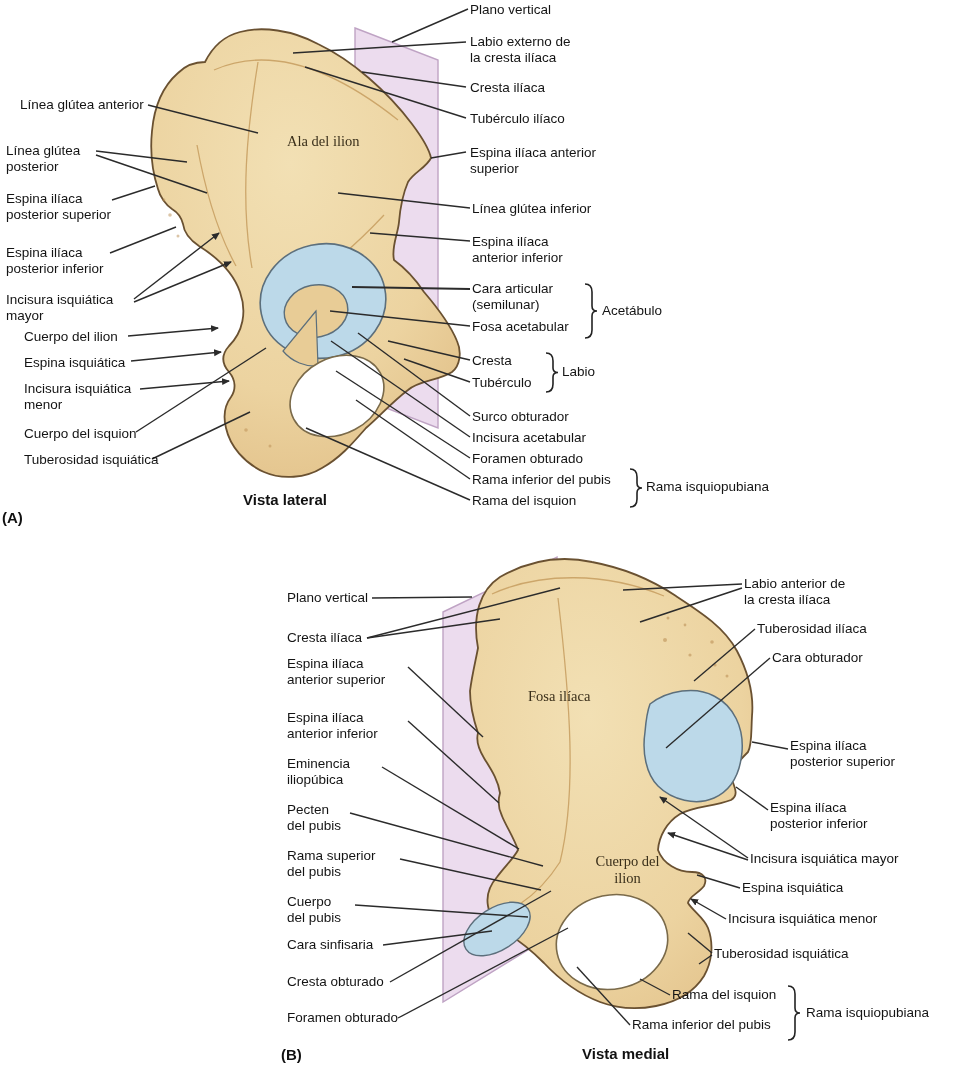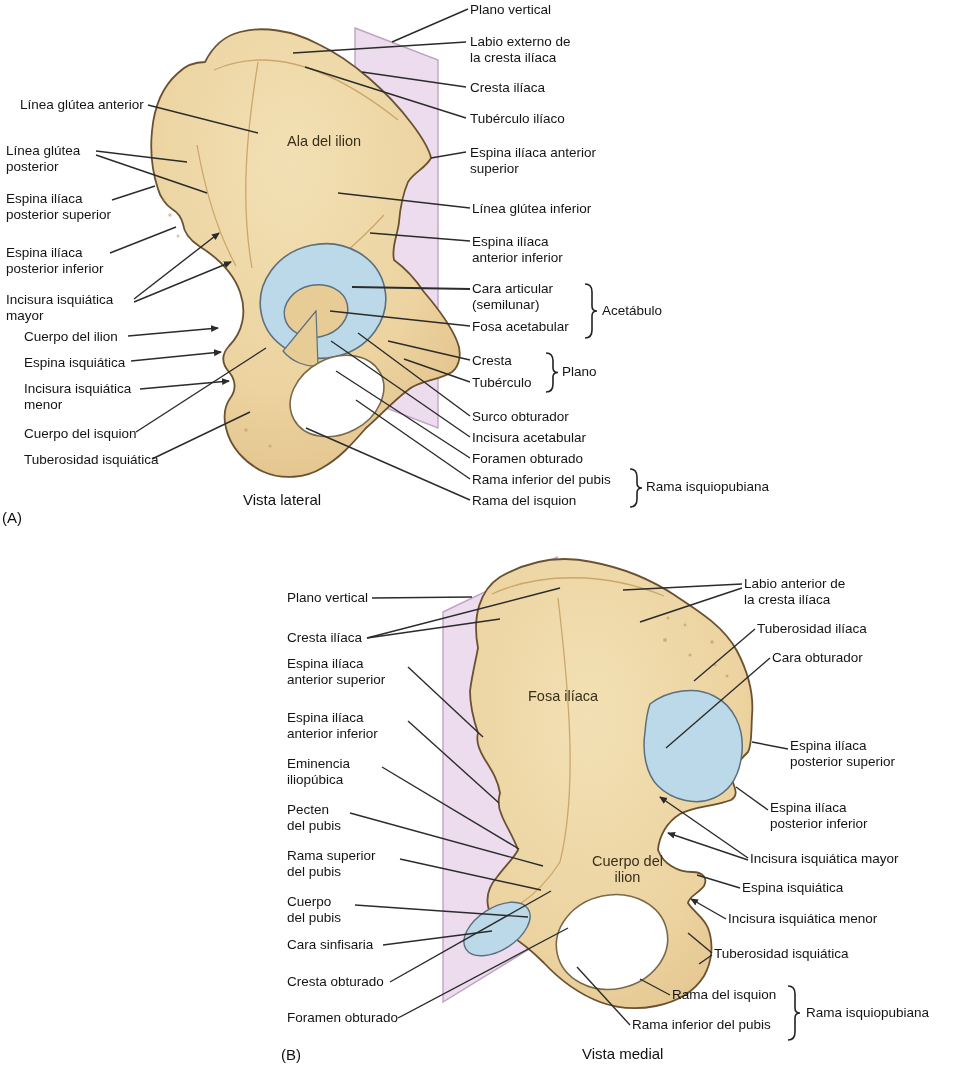--- a/index.html
+++ b/index.html
@@ -2,22 +2,22 @@
 <html><head>
 <meta charset="utf-8">
 <style>
   html,body{margin:0;padding:0;background:#fff;}
   .fig{position:relative;width:958px;height:1068px;background:#fff;overflow:hidden;
        font-family:"Liberation Sans",sans-serif;}
   .fig svg{position:absolute;left:0;top:0;}
   .lbl{position:absolute;font-size:13.5px;line-height:1.22;color:#141414;white-space:normal;}
   .nw{white-space:nowrap;}
   .b{font-weight:normal;}
-  .cap{position:absolute;font-size:15px;font-weight:normal;color:#111;white-space:nowrap;}
-  .onbone{position:absolute;font-size:14.5px;color:#3a2f1a;white-space:nowrap;}
+  .cap{position:absolute;font-size:15px;font-weight:bold;color:#111;white-space:nowrap;}
+  .onbone{position:absolute;font-size:14.5px;color:#3a2f1a;white-space:nowrap;font-family:Liberation Serif, serif;}
   .onbone.wrap{white-space:normal;text-align:center;}
 </style>
 </head>
 <body>
 
 <div class="fig">
 
 <svg width="958" height="1068" viewBox="0 0 958 1068">
   <defs>
     <marker id="arrow" markerWidth="9" markerHeight="8" refX="7" refY="3.5" orient="auto" markerUnits="userSpaceOnUse">
@@ -190,21 +190,21 @@
   <div class="lbl nw" style="left:470px;top:80px">Cresta ilíaca</div>
   <div class="lbl nw" style="left:470px;top:111px">Tubérculo ilíaco</div>
   <div class="lbl" style="left:470px;top:145px;width:150px">Espina ilíaca anterior superior</div>
   <div class="lbl nw" style="left:472px;top:201px">Línea glútea inferior</div>
   <div class="lbl" style="left:472px;top:234px;width:125px">Espina ilíaca anterior inferior</div>
   <div class="lbl" style="left:472px;top:281px;width:100px">Cara articular (semilunar)</div>
   <div class="lbl nw" style="left:472px;top:319px">Fosa acetabular</div>
   <div class="lbl nw b" style="left:602px;top:303px">Acetábulo</div>
   <div class="lbl nw" style="left:472px;top:353px">Cresta</div>
   <div class="lbl nw" style="left:472px;top:375px">Tubérculo</div>
-  <div class="lbl nw b" style="left:562px;top:364px">Plano</div>
+  <div class="lbl nw b" style="left:562px;top:364px">Labio</div>
   <div class="lbl nw" style="left:472px;top:409px">Surco obturador</div>
   <div class="lbl nw" style="left:472px;top:430px">Incisura acetabular</div>
   <div class="lbl nw" style="left:472px;top:451px">Foramen obturado</div>
   <div class="lbl nw" style="left:472px;top:472px">Rama inferior del pubis</div>
   <div class="lbl nw" style="left:472px;top:493px">Rama del isquion</div>
   <div class="lbl nw b" style="left:646px;top:479px">Rama isquiopubiana</div>
 
   <div class="onbone" style="left:287px;top:133px">Ala del ilion</div>
   <div class="cap" style="left:243px;top:491px">Vista lateral</div>
   <div class="cap" style="left:2px;top:509px">(A)</div>

